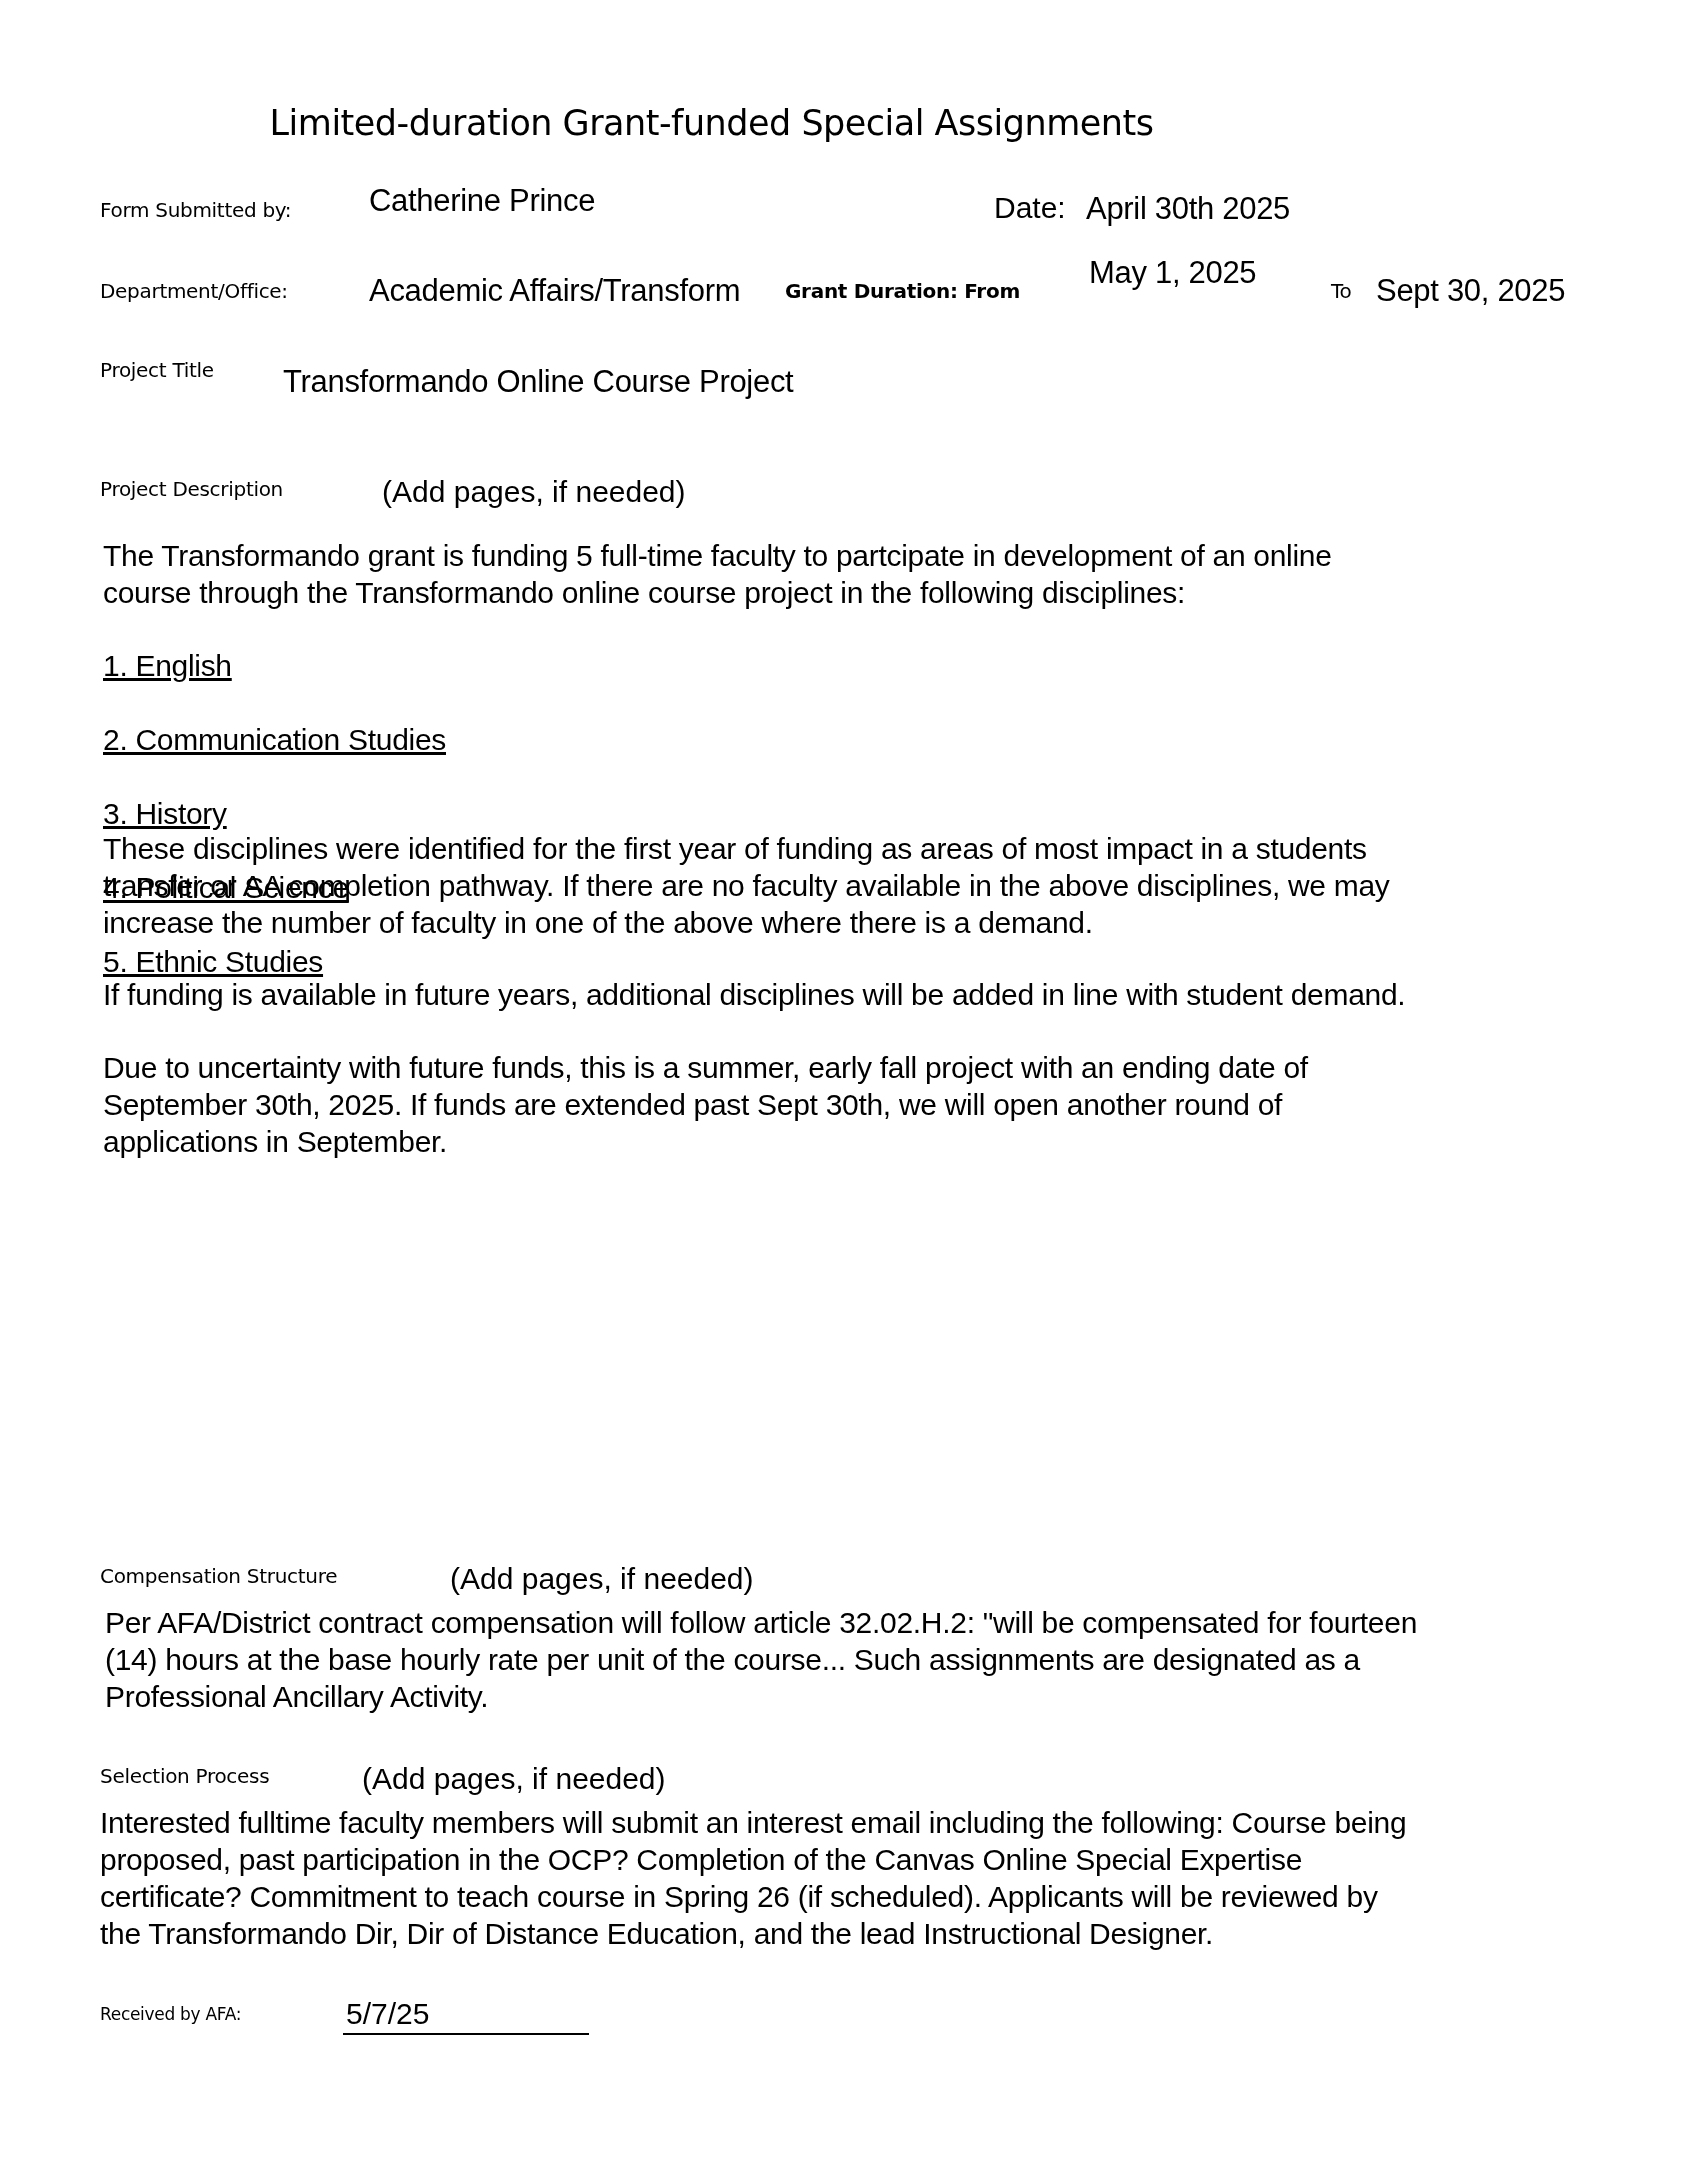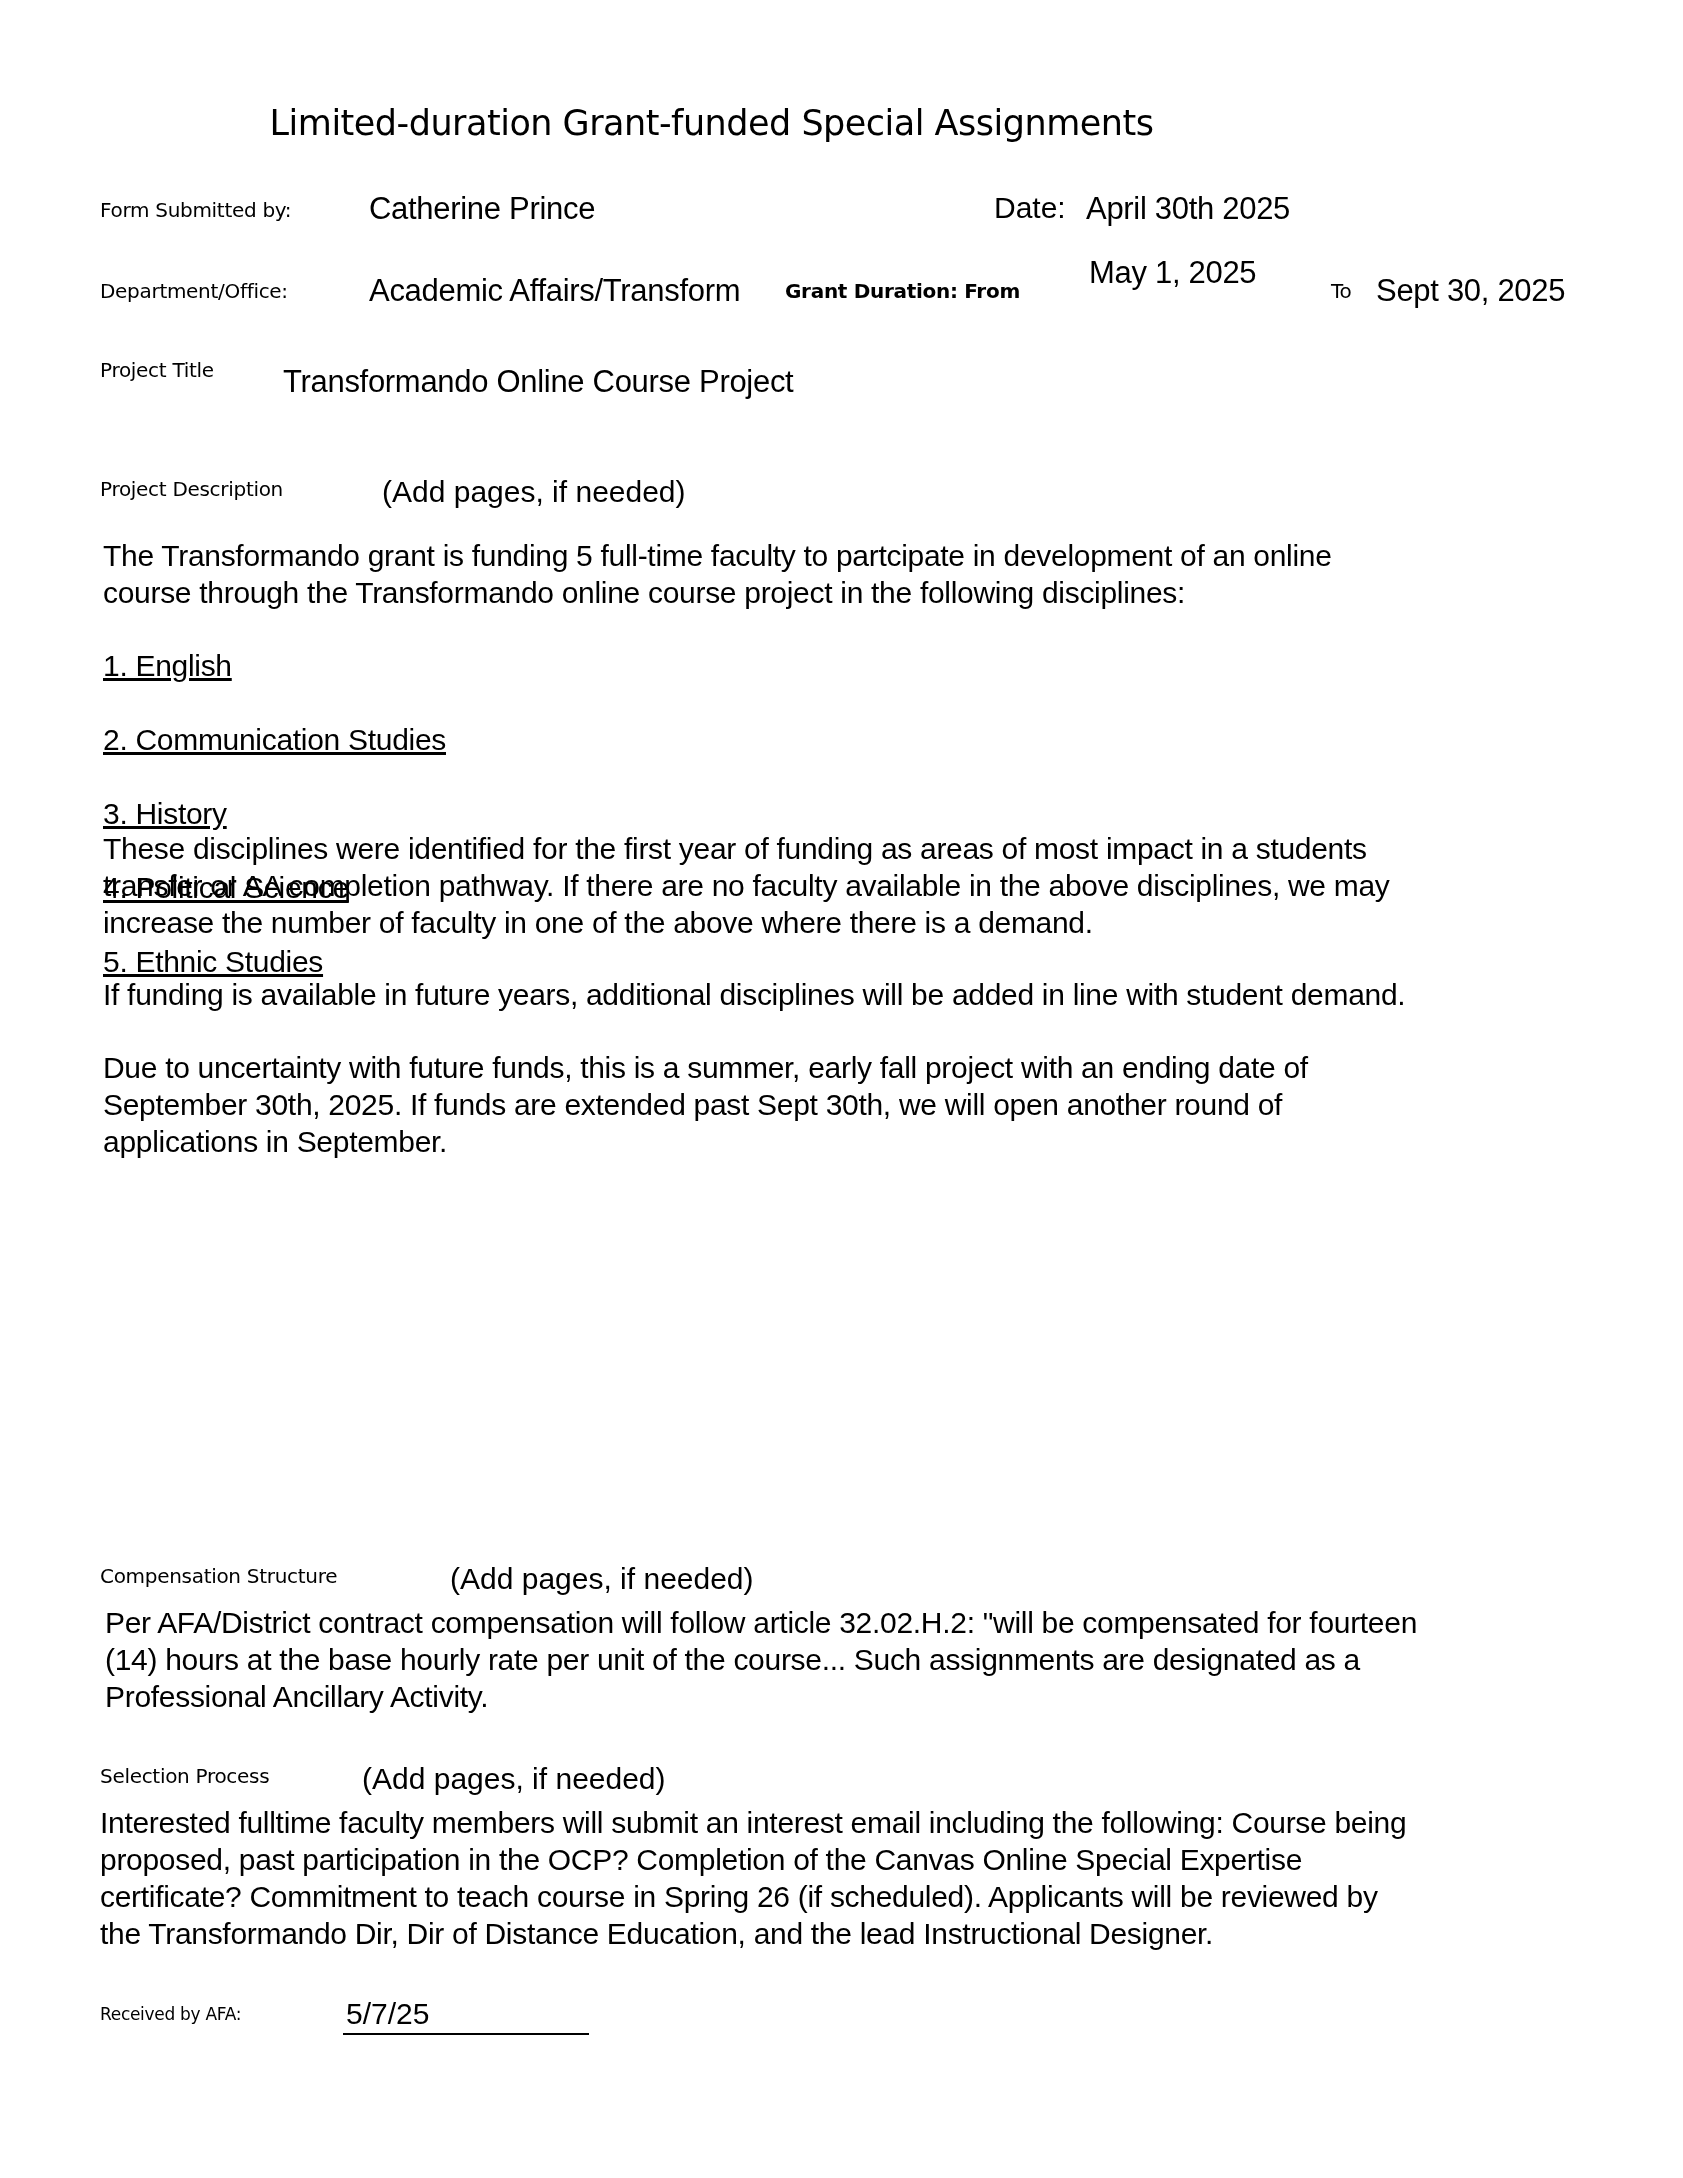--- a/index.html
+++ b/index.html
@@ -16,21 +16,21 @@
   .recv-line { position: absolute; left: 343px; top: 2033px; width: 246px; border-bottom: 2px solid #000; }
 </style>
 </head>
 <body>
 
 <div>
 
   <div class="title">Limited-duration Grant-funded Special Assignments</div>
 
   <span class="label lbl-sm" style="left:100px; top:198px;">Form Submitted by:</span>
-  <span class="val val-md" style="left:369px; top:191px;">Catherine Prince</span>
+  <span class="val val-md" style="left:369px; top:183px;">Catherine Prince</span>
 
   <span class="val" style="left:994px; top:191px; font-size:30px;">Date:</span>
   <span class="val val-md" style="left:1086px; top:191px;">April 30th 2025</span>
 
   <span class="label lbl-sm" style="left:100px; top:279px;">Department/Office:</span>
   <span class="val val-md" style="left:369px; top:273px;">Academic Affairs/Transform</span>
 
   <span class="label lbl-sm" style="left:785px; top:279px;font-weight:bold;">Grant Duration: From</span>
   <span class="val val-md" style="left:1089px; top:255px;">May 1, 2025</span>
 

